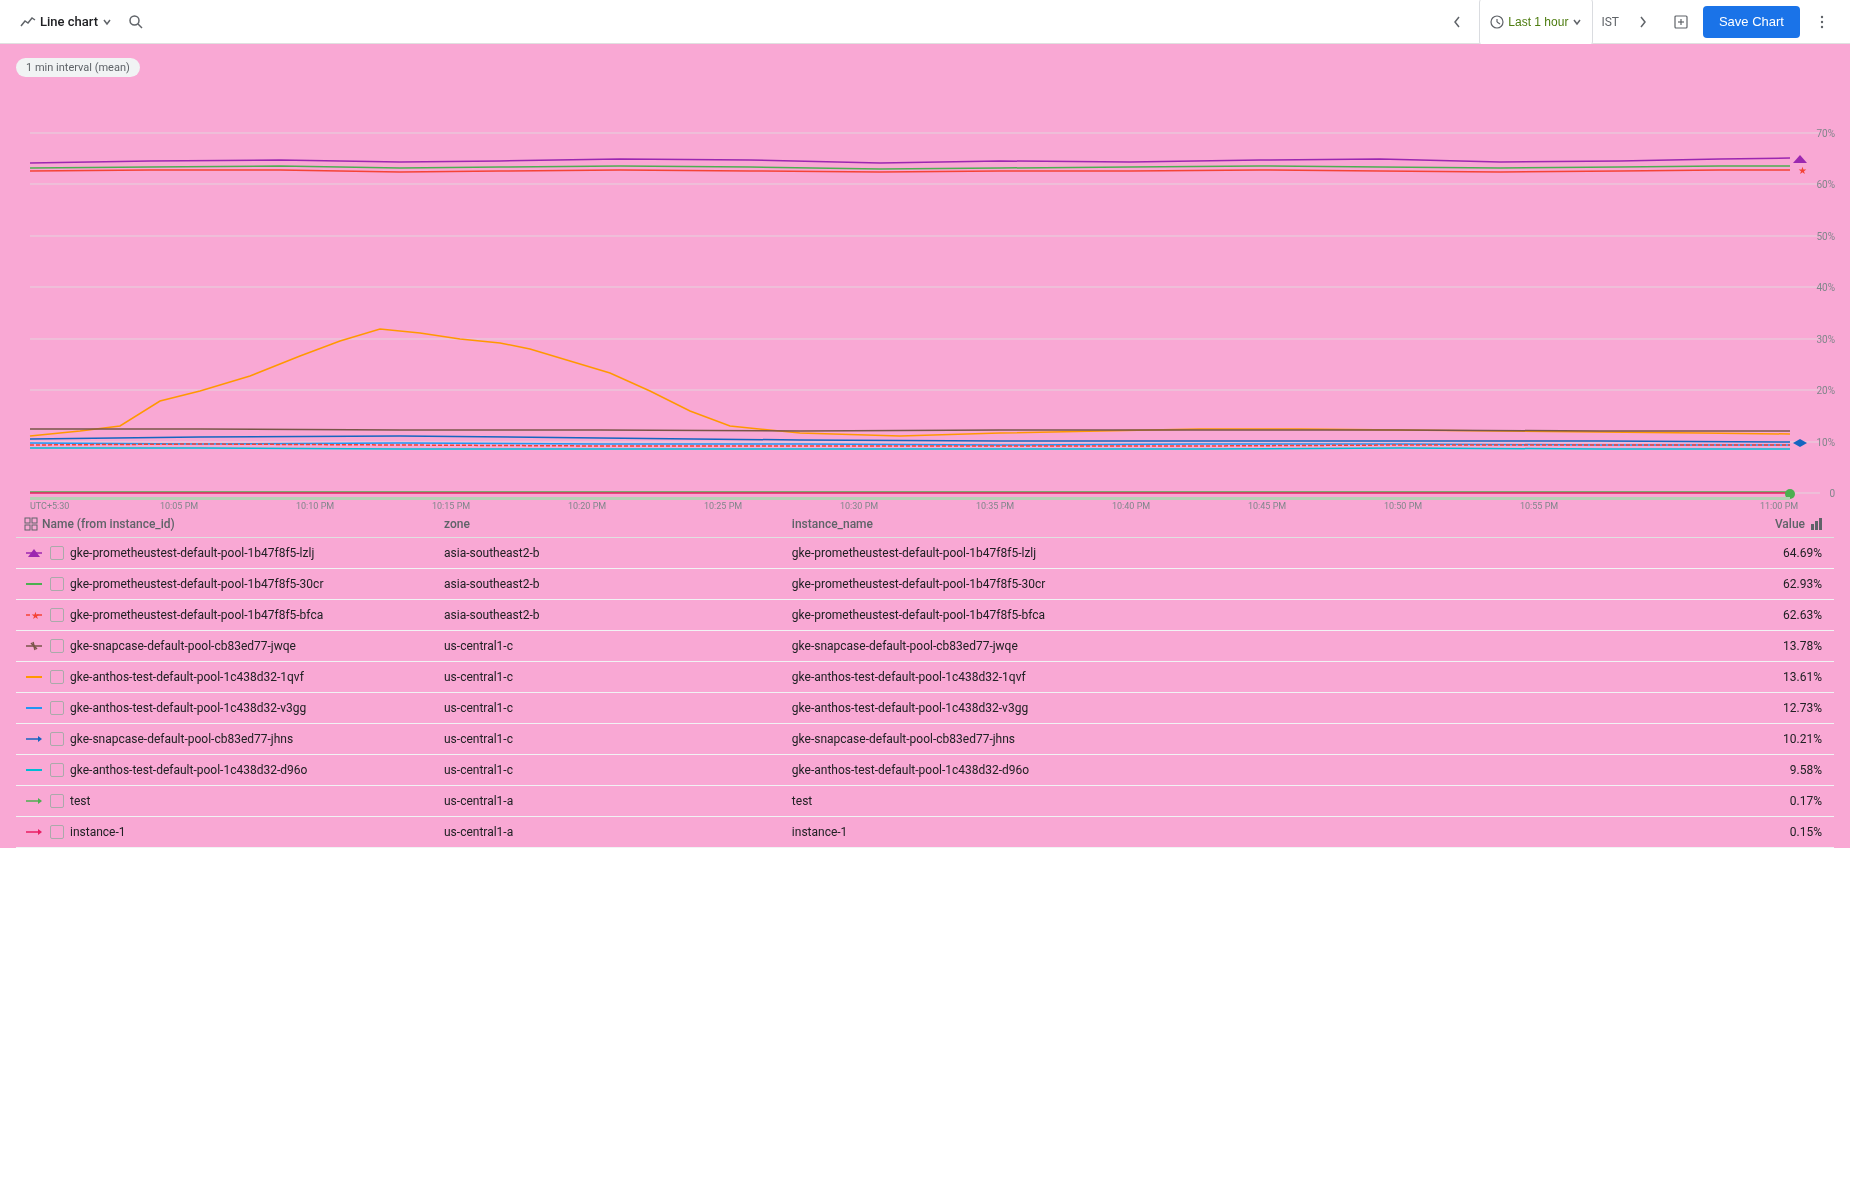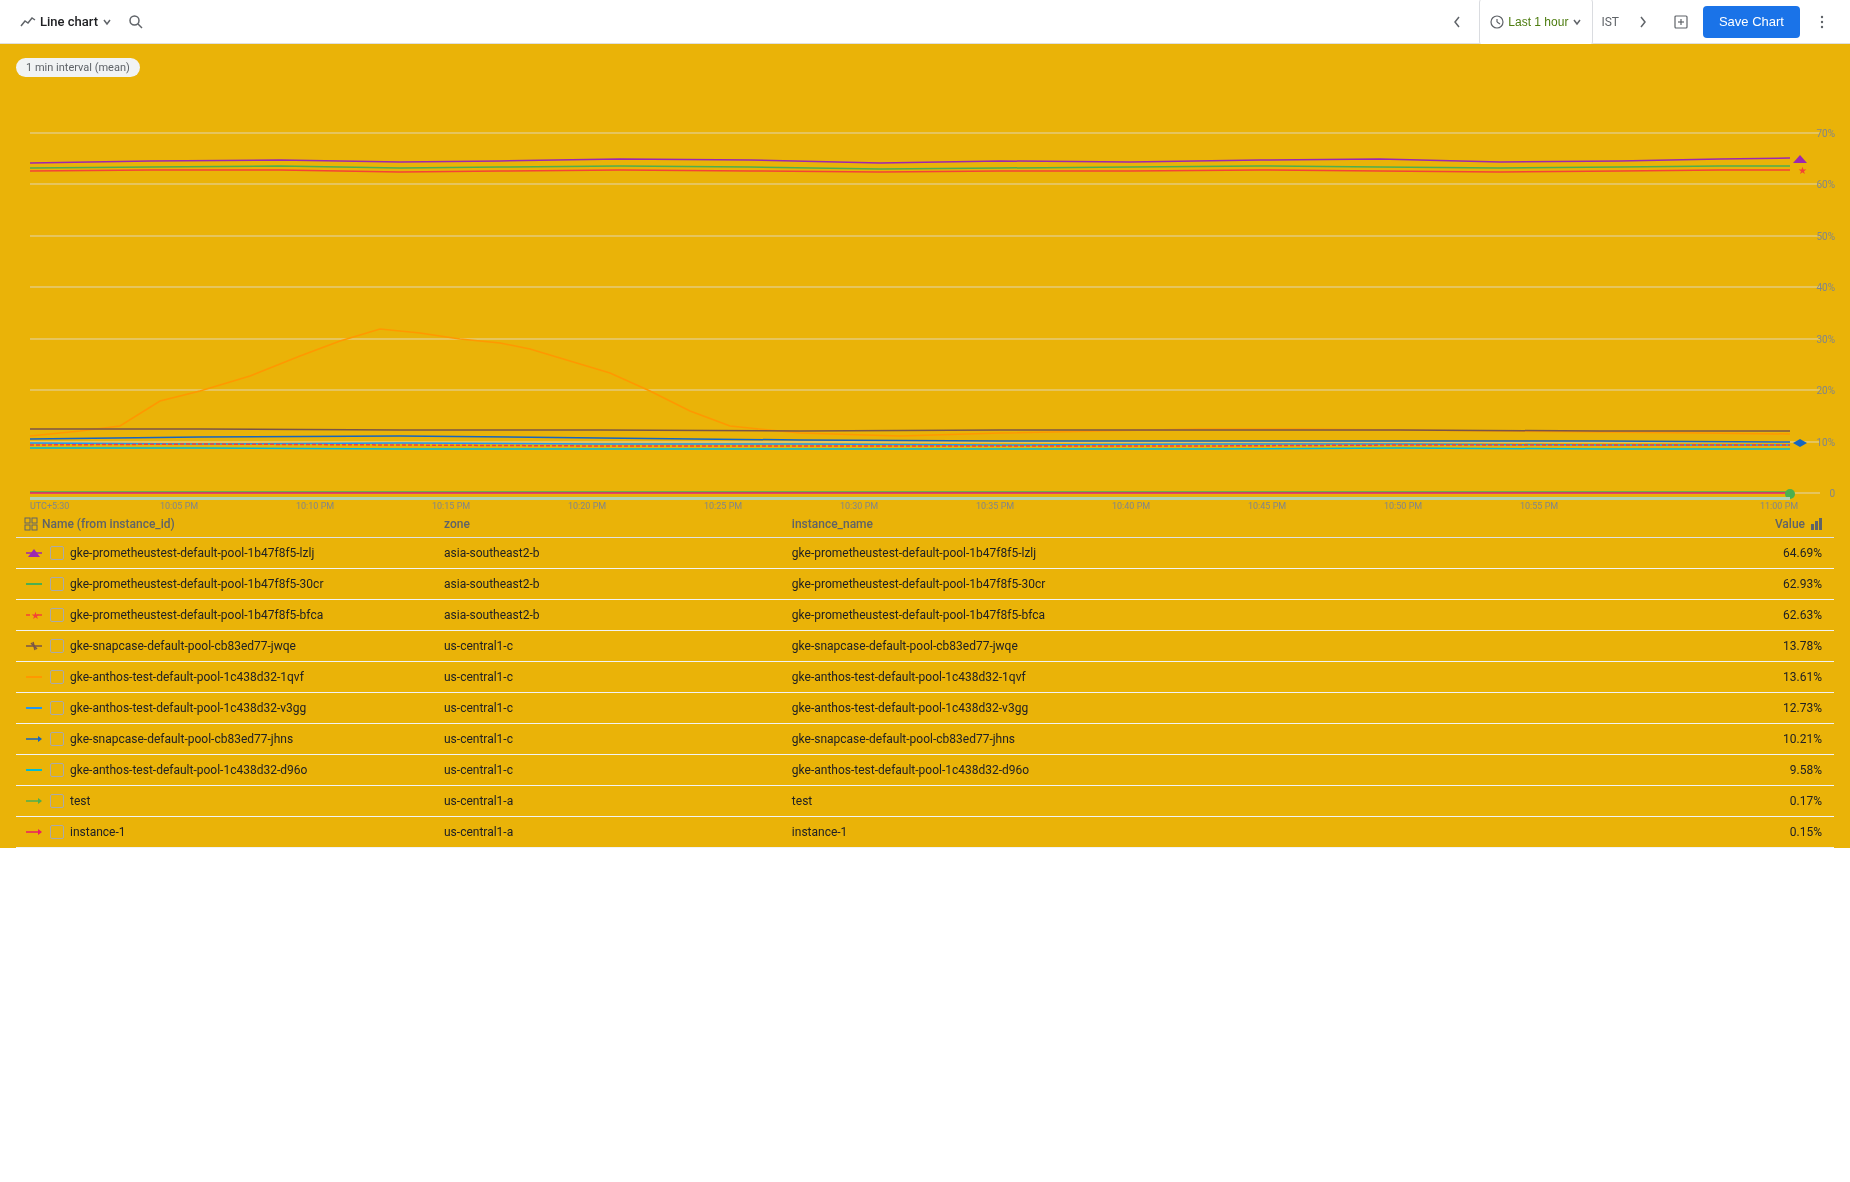--- a/index.html
+++ b/index.html
@@ -36,21 +36,21 @@
 
     .save-chart-btn {
       background: #1a73e8; color: #ffffff; border: none; border-radius: 4px;
       padding: 6px 16px; font-size: 13px; font-weight: 500; cursor: pointer; height: 32px;
     }
 
     
     .chart-container {
       position: relative;
       padding: 8px 0 0 0;
-      background: #eab308;
+      background: #f9a8d4;
     }
 
     .interval-badge {
       display: inline-flex; align-items: center;
       background: #f1f3f4; border-radius: 12px;
       padding: 3px 10px; font-size: 11px; color: #5f6368;
       margin: 6px 0 4px 16px;
     }
 
     .chart-svg-wrapper {

